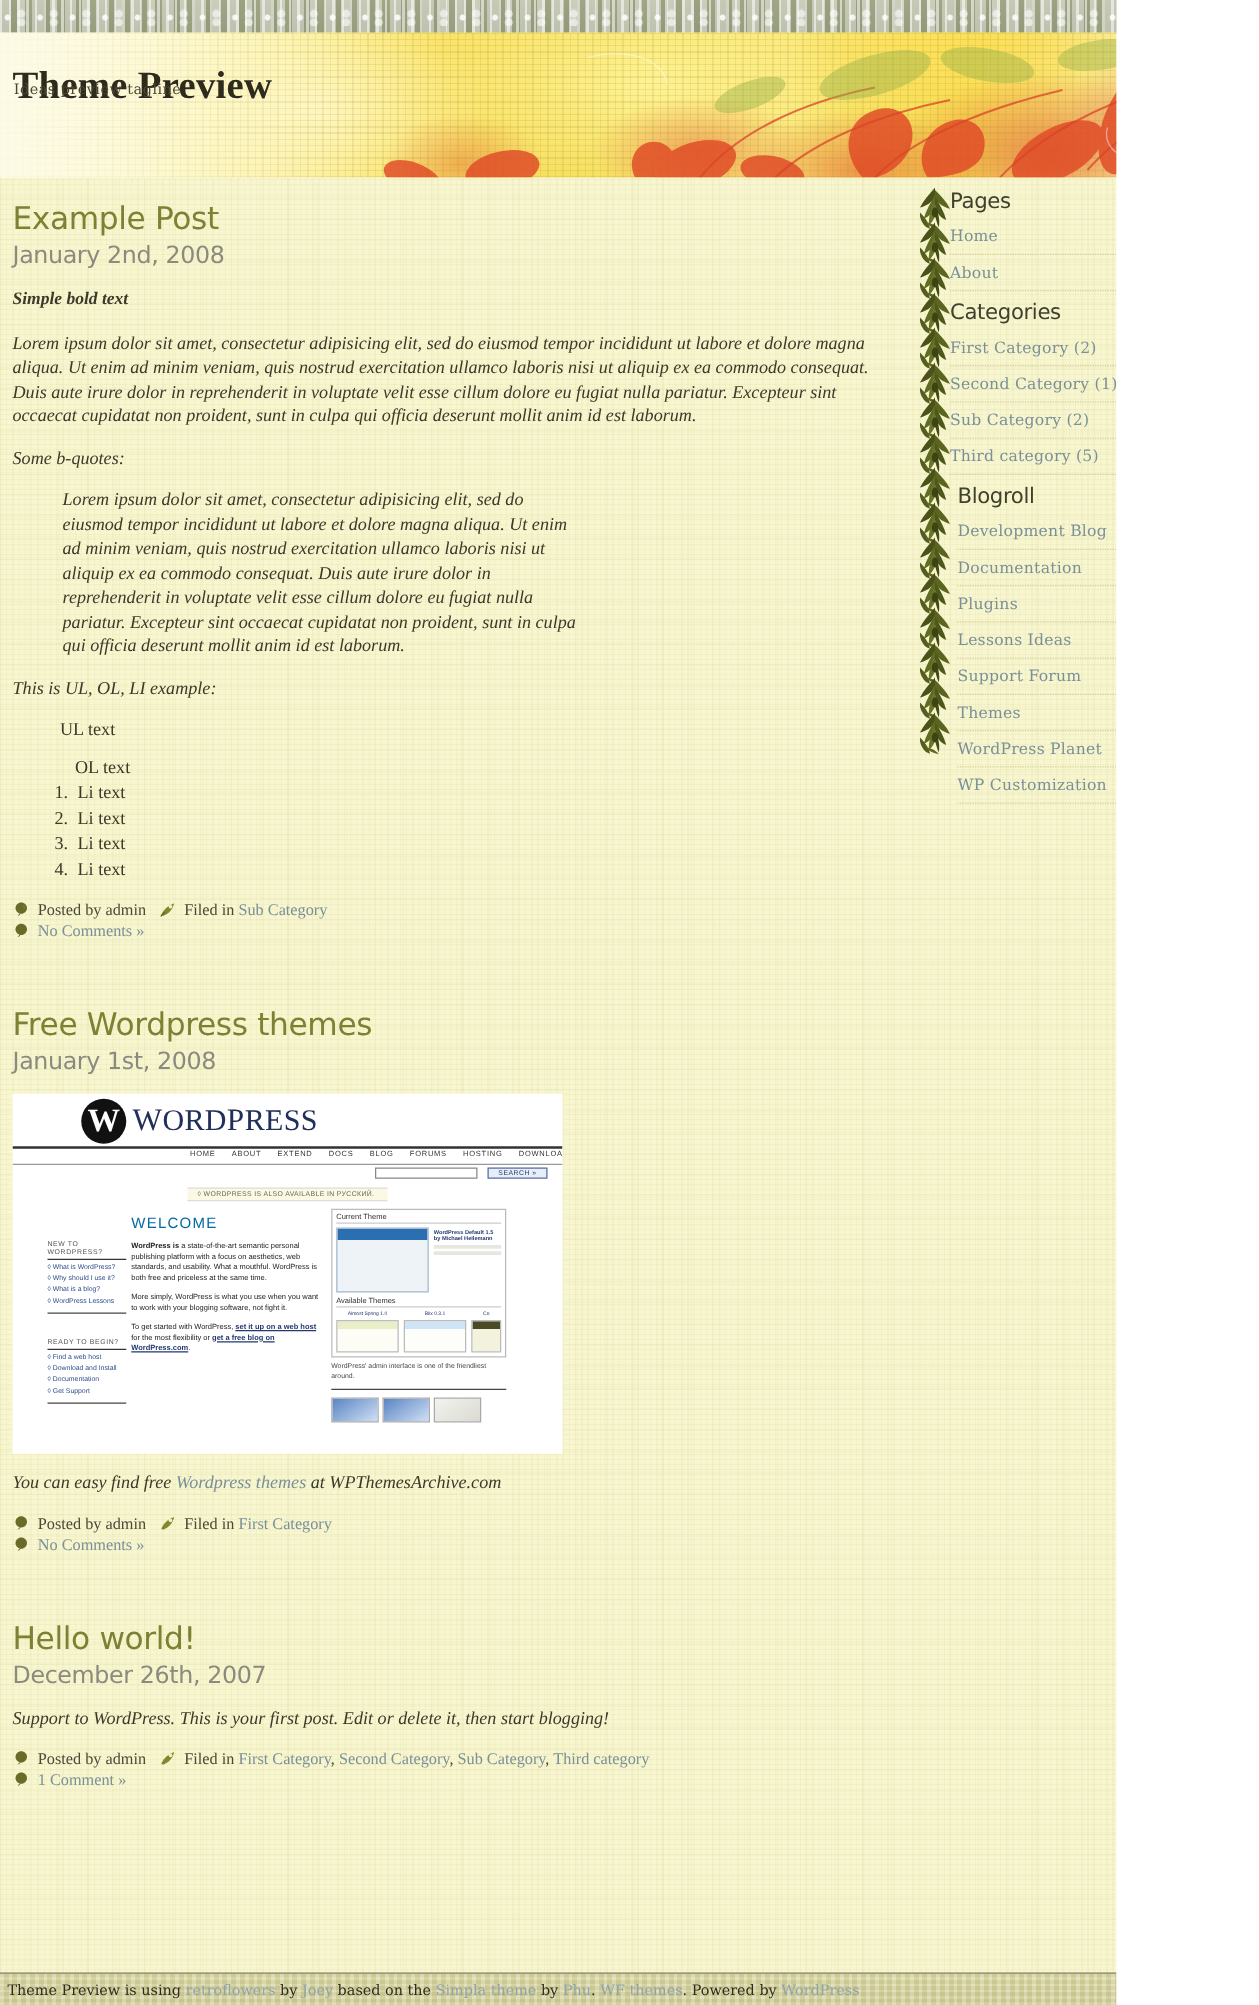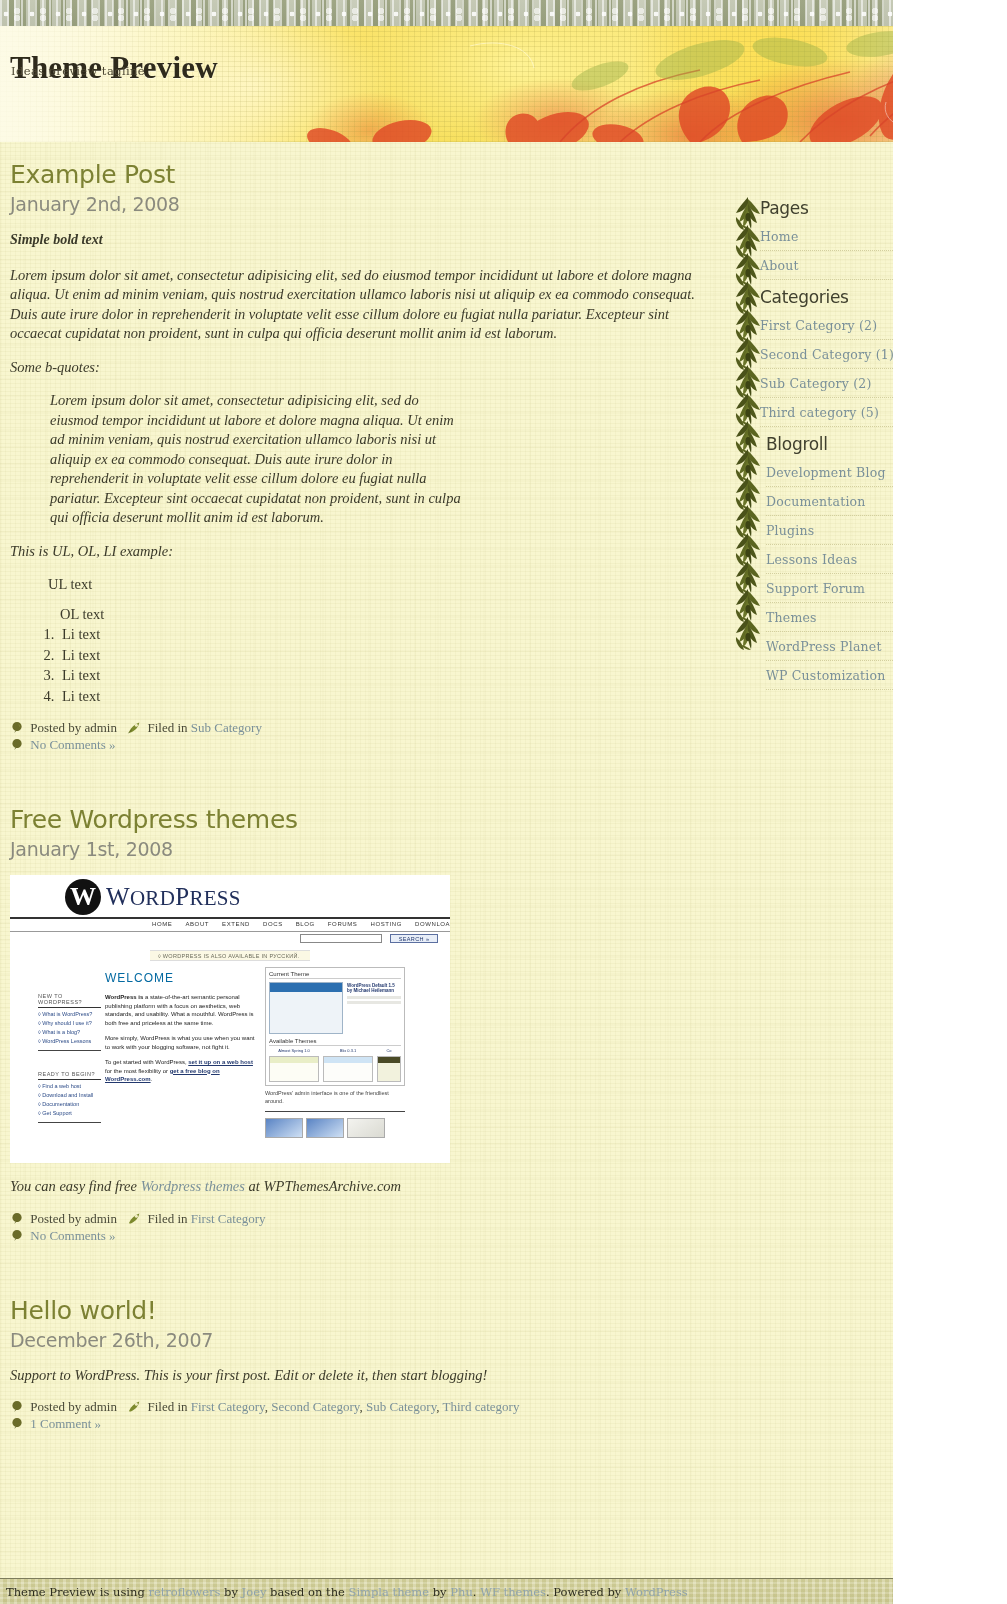--- a/index.html
+++ b/index.html
@@ -200,21 +200,21 @@
     background: #111; color: #fff;
     font-family: "Liberation Serif", serif;
     font-size: 26px; font-weight: bold;
     text-align: center; line-height: 36px;
   }
   .wp-wordmark {
     position: absolute; left: 96px; top: 8px;
     font-family: "Liberation Serif", "DejaVu Serif", serif;
     font-size: 25px; color: #212f5b; letter-spacing: .3px;
   }
-  .wp-wordmark .sm { font-size: 21px; }
+  .wp-wordmark .sm { font-size: 24px; }
   .wp-navbar {
     border-top: 2px solid #333; border-bottom: 1px solid #999;
     height: 15px; position: relative;
   }
   .wp-navbar .nav-items {
     position: absolute; left: 142px; top: 2px;
     font-size: 6px; color: #333; letter-spacing: .6px;
   }
   .wp-navbar .nav-items span { margin-right: 13px; }
   .wp-searchrow { height: 14px; position: relative; }
@@ -253,21 +253,21 @@
   .wp-shot2 { height: 26px; margin-top:3px; border:1px solid #bbb;
     background: linear-gradient(#e9eec7 0 6px, #fdfdf5 6px 100%); }
   .wp-cap { font-size:5.5px; color:#444; line-height:7.5px; margin-top:4px; }
   .wp-thumbs { display:flex; gap:3px; margin-top:6px; }
   .wp-thumb { width:38px; height:20px; border:1px solid #aaa;
     background: linear-gradient(145deg,#5a84c4,#cfe0f4); }
   .wp-thumb.light { background: linear-gradient(145deg,#f3f3ef,#dadad2); }
   .wp-rule { border-top:1px solid #444; margin-top:6px; }
 
   
-  .sb-block { position: relative; margin-top: 47px; }
+  .sb-block { position: relative; }
   .sb-h {
     font-family: "DejaVu Sans", "Liberation Sans", sans-serif;
     font-size: 17px; line-height: 22px;
     font-weight: normal;
     color: #40402e;
     margin: 0 0 3px 0;
     padding-left: 30px;
     letter-spacing: -.3px;
   }
   .sb-list { list-style: none; margin: 0 0 6px 0; padding: 0; }

